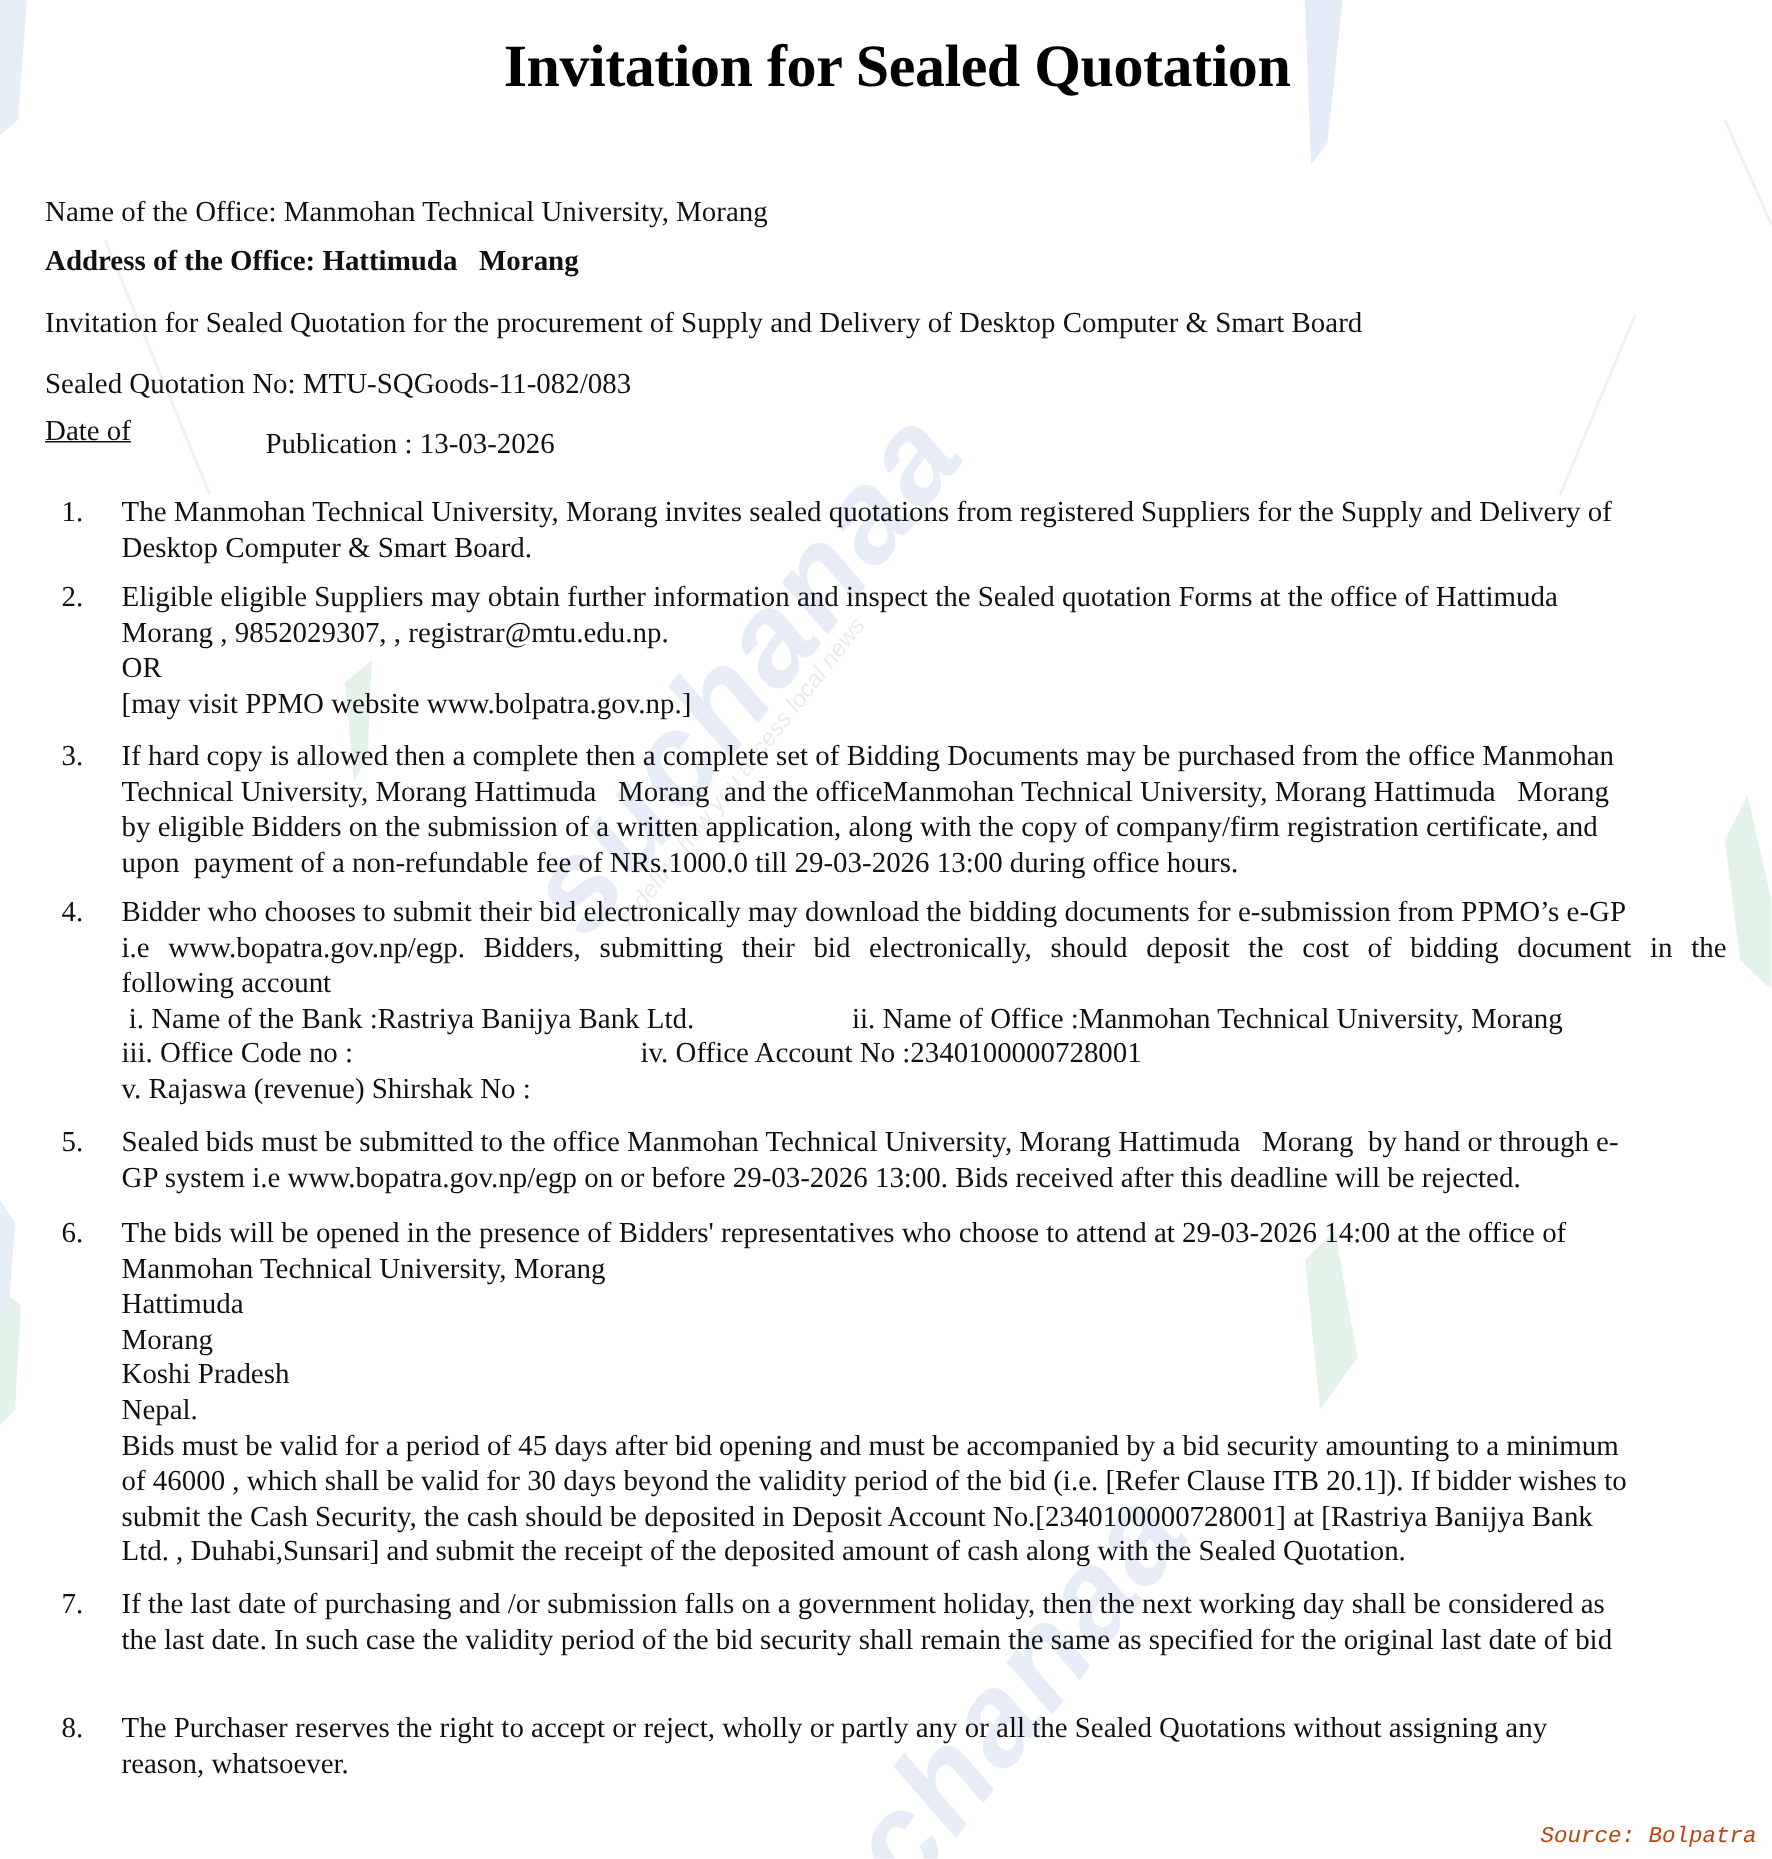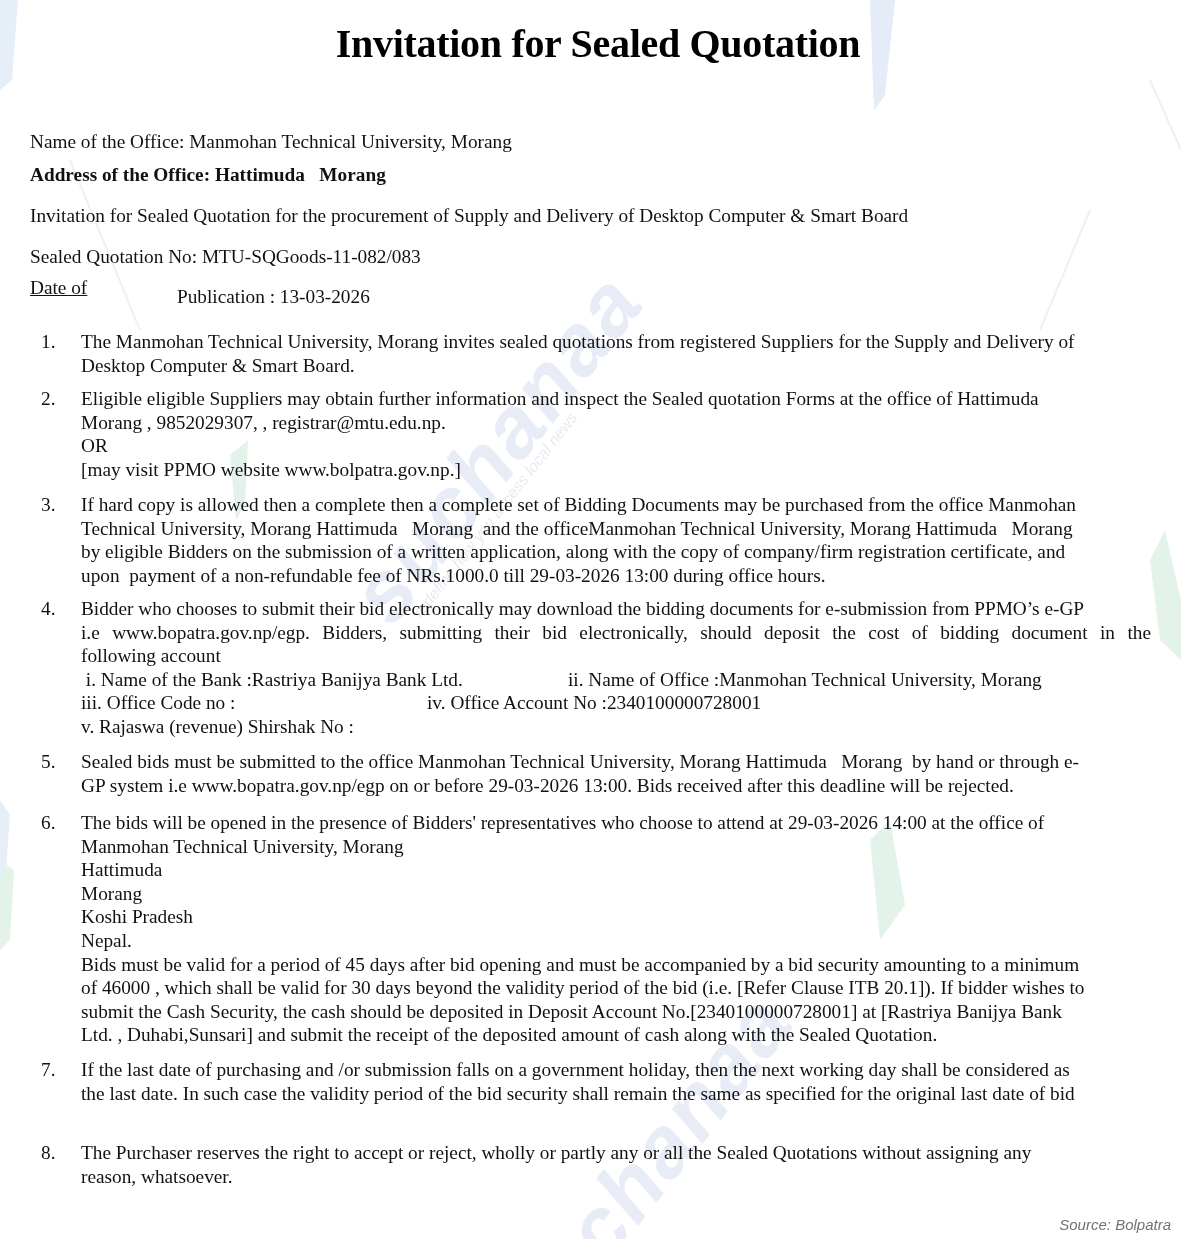--- a/index.html
+++ b/index.html
@@ -103,24 +103,24 @@
     }
     .bank-row span {
       position: absolute;
       top: 0;
       white-space: pre;
     }
     .source {
       position: absolute;
       right: 10px;
       top: 1216px;
-      font-family: Liberation Sans, sans-serif;
+      font-family: Liberation Mono, monospace;
       font-style: italic;
       font-size: 15px;
-      color: #737373;
+      color: #c2410c;
     }
     .stripe {
       position: absolute;
       pointer-events: none;
     }
   </style>
 </head>
 <body>
 
 <div class="watermark-layer">

